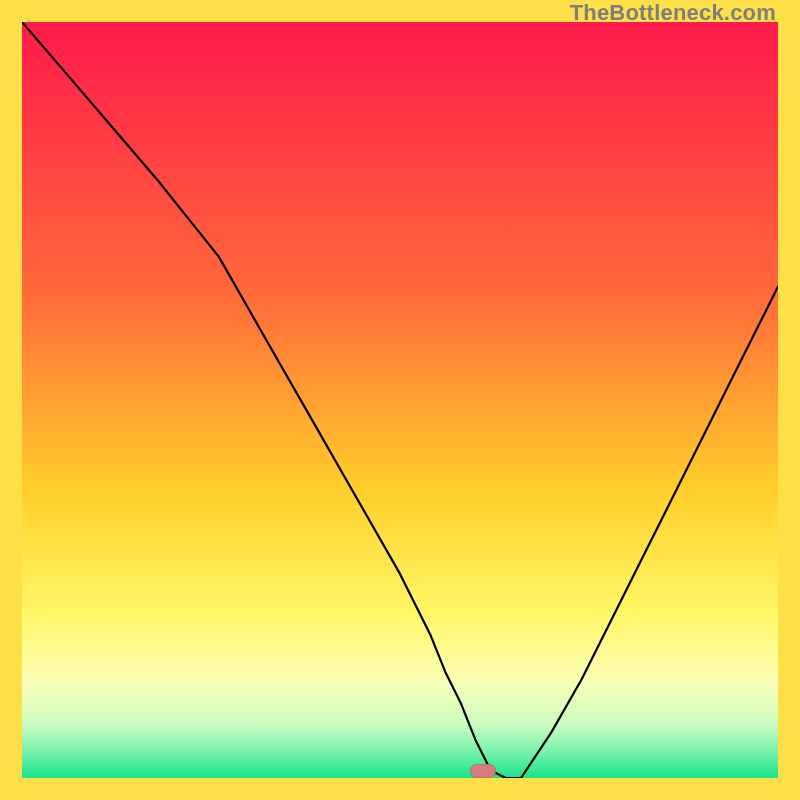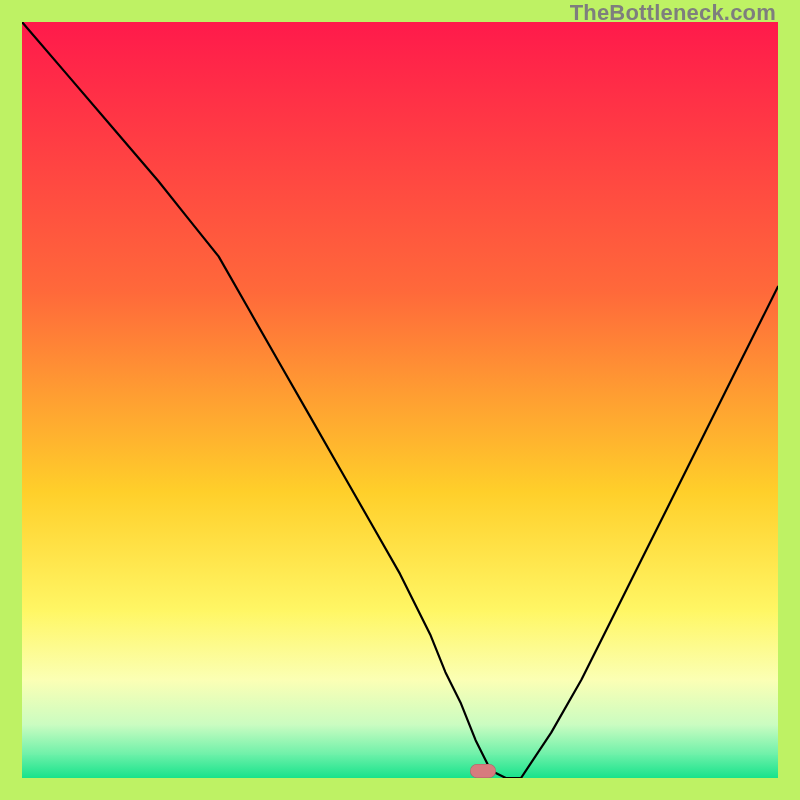--- a/index.html
+++ b/index.html
@@ -9,21 +9,21 @@
     height: 800px;
     background: #000;
     overflow: hidden;
   }
   .frame {
     position: absolute;
     left: 0;
     top: 0;
     width: 800px;
     height: 800px;
-    background: #bef264;
+    background: #fde047;
   }
   .plot-area {
     position: absolute;
     left: 22px;
     top: 22px;
     width: 756px;
     height: 756px;
     overflow: hidden;
   }
   .watermark {

